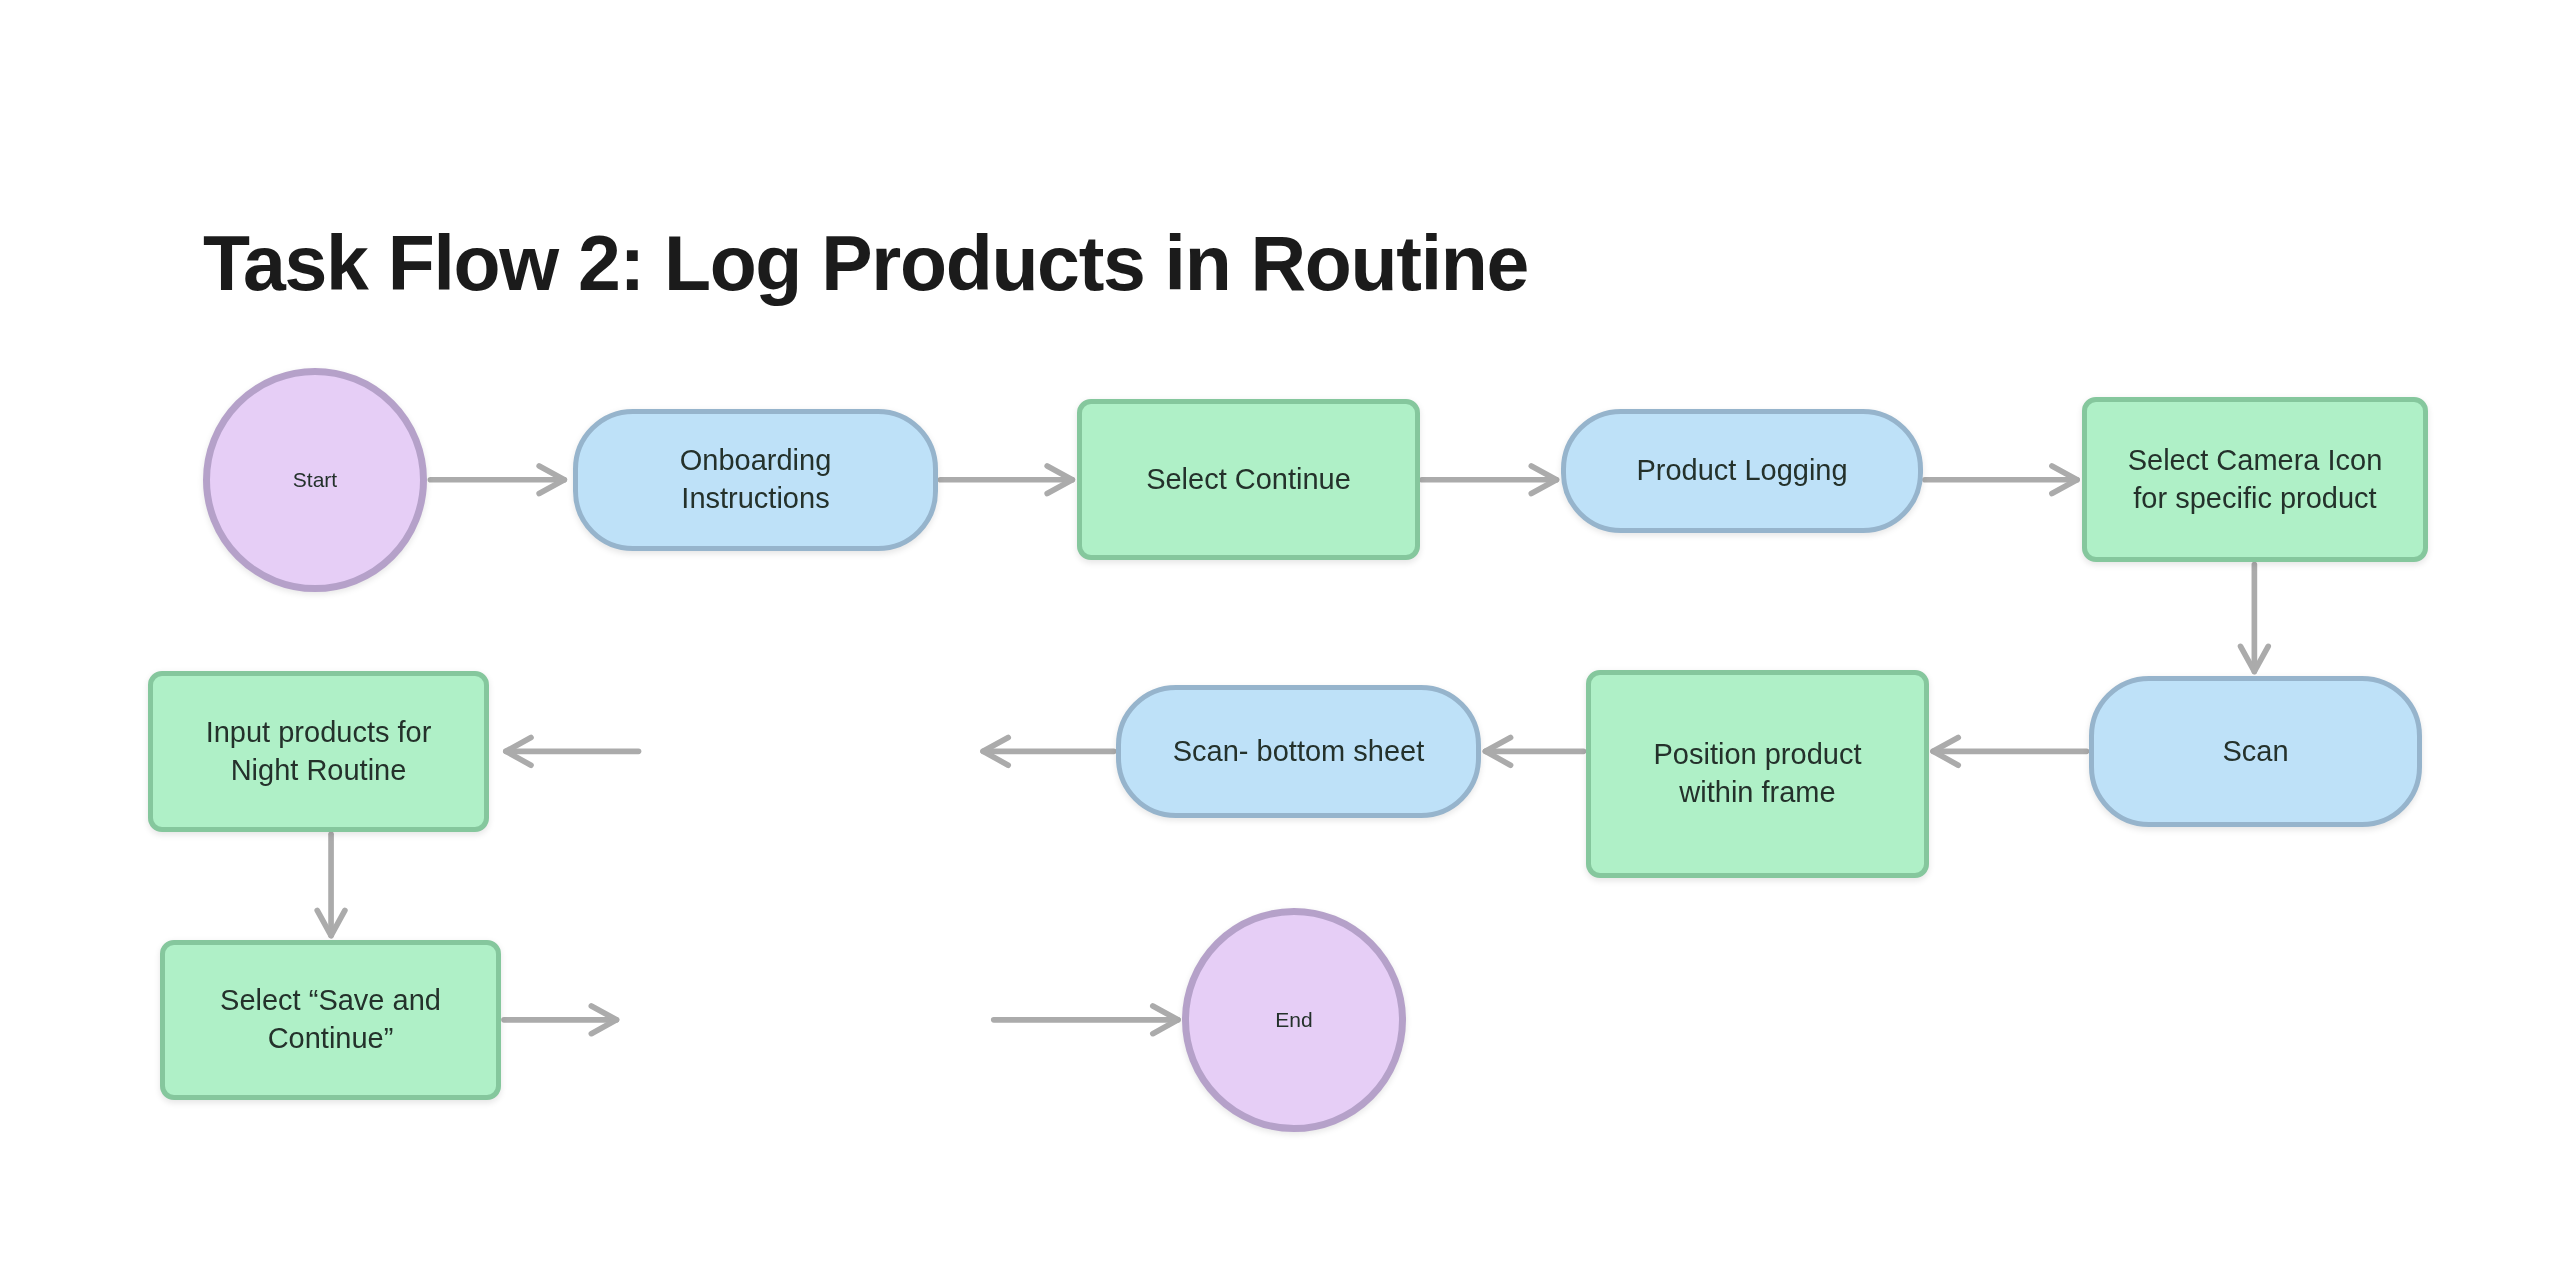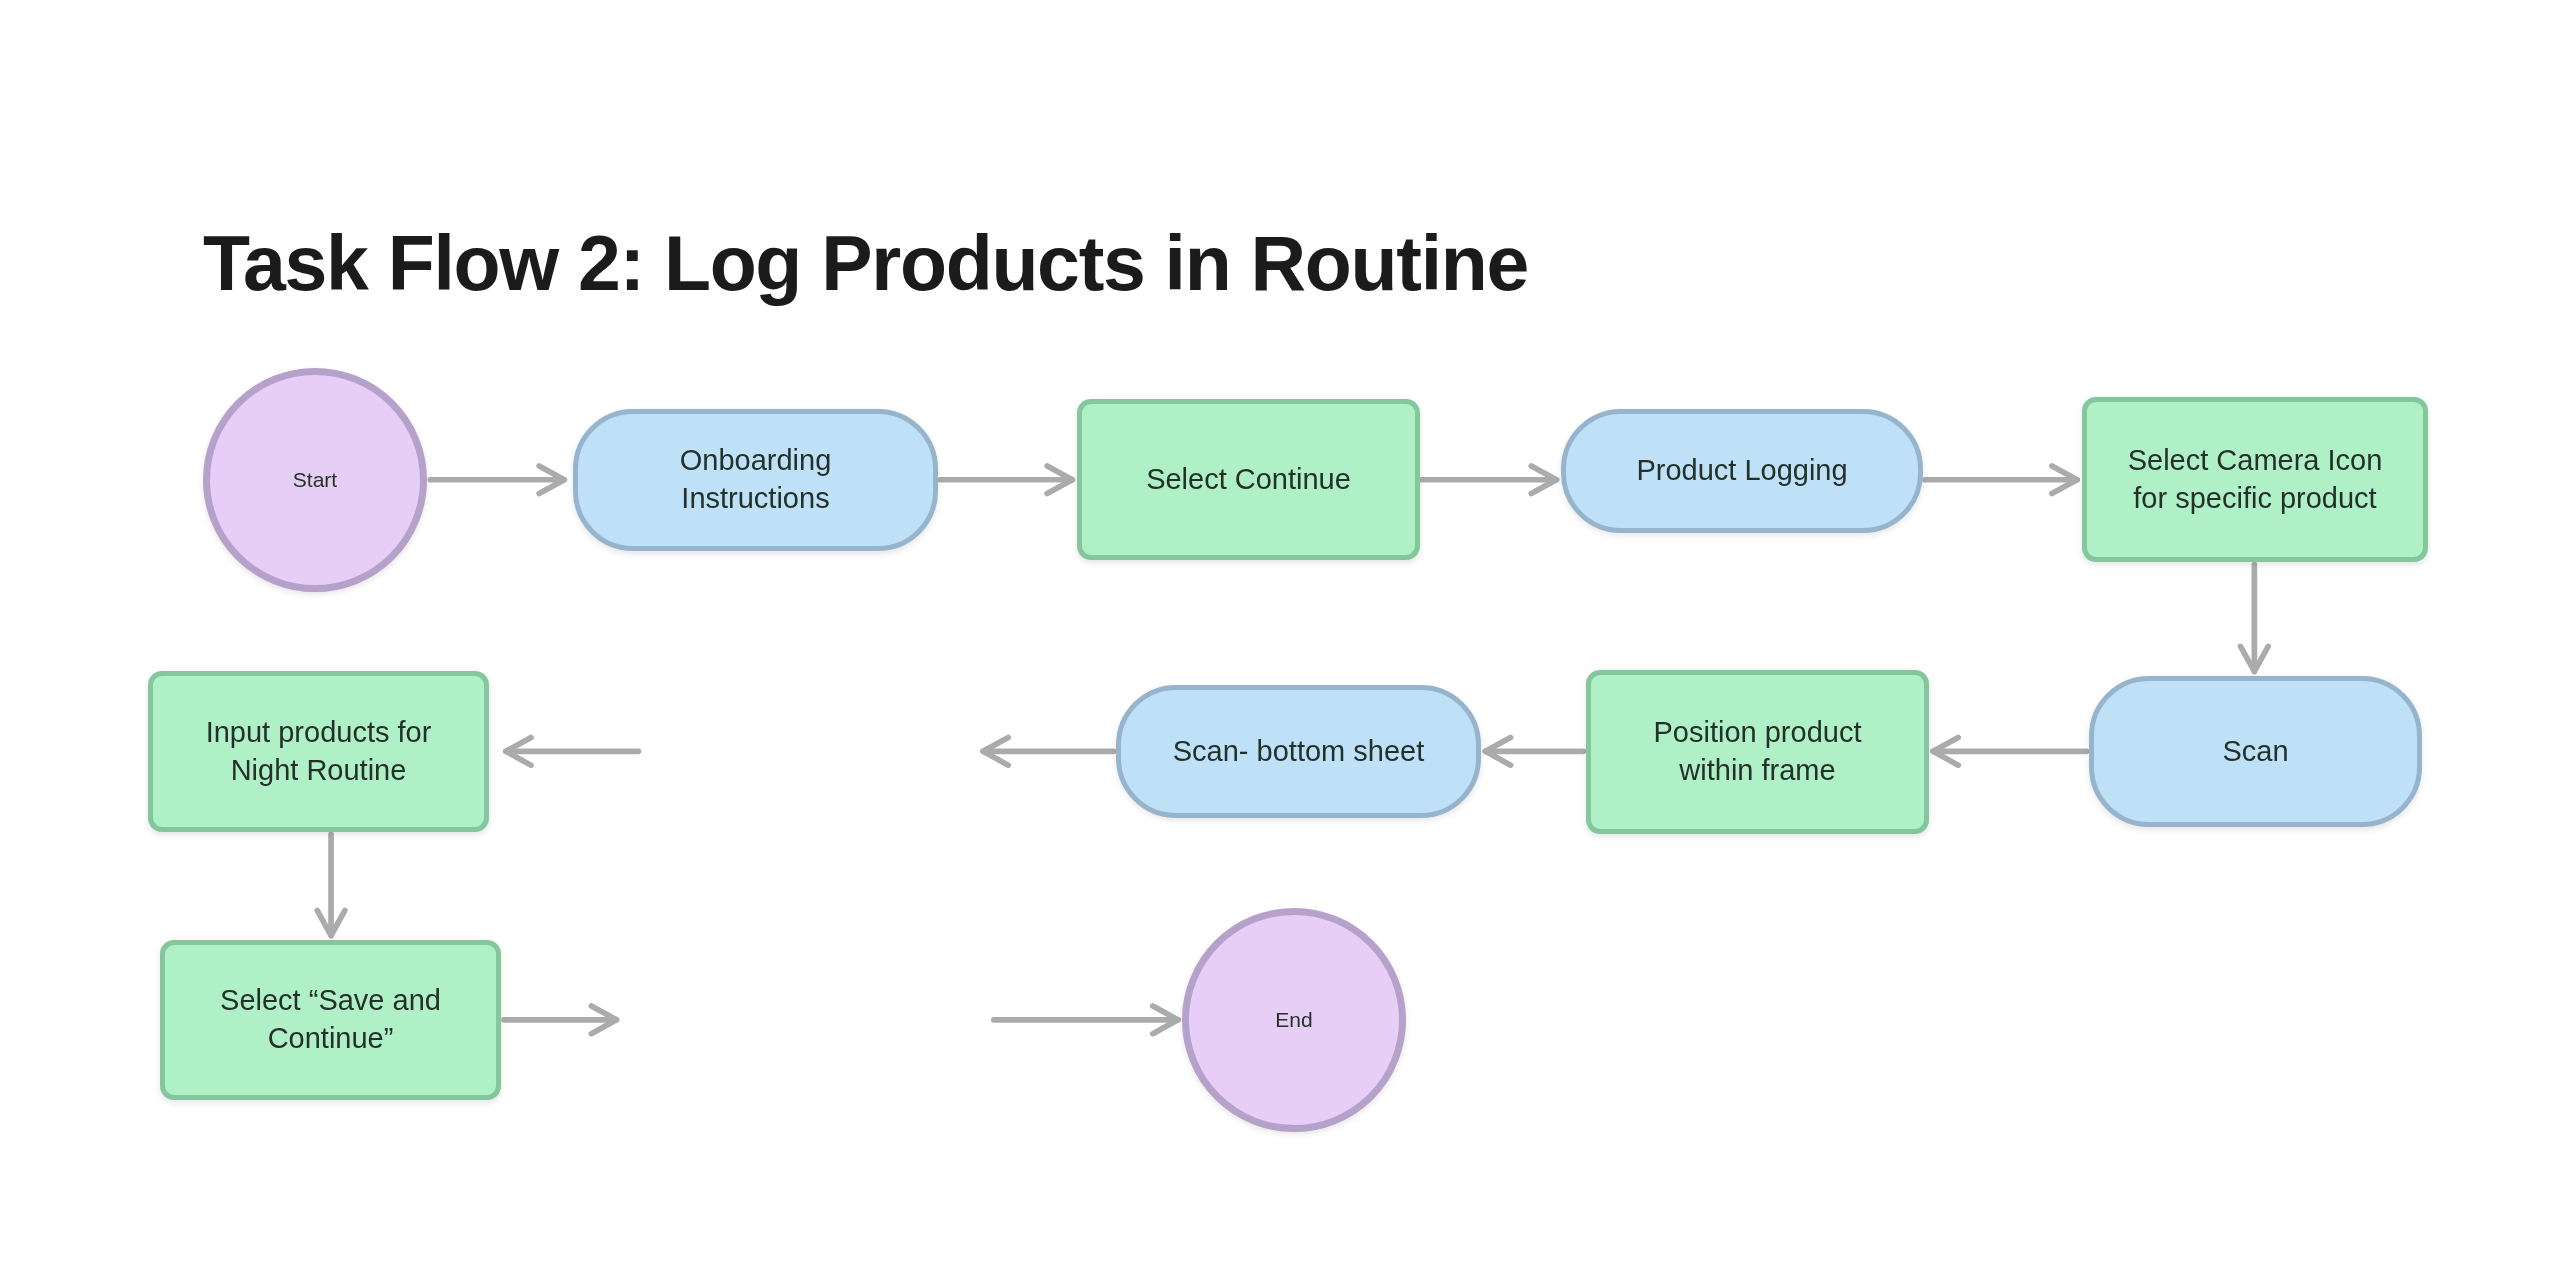--- a/index.html
+++ b/index.html
@@ -111,21 +111,21 @@
   </div>
 
   <div class="node action" style="left:2082px;top:397px;width:346px;height:165px;">
     <span>Select Camera Icon for specific product</span>
   </div>
 
   <div class="node screen" style="left:2089px;top:676px;width:333px;height:151px;">
     <span>Scan</span>
   </div>
 
-  <div class="node action" style="left:1586px;top:670px;width:343px;height:164px;">
+  <div class="node action" style="left:1586px;top:670px;width:343px;height:208px;">
     <span>Position product within frame</span>
   </div>
 
   <div class="node screen" style="left:1116px;top:685px;width:365px;height:133px;">
     <span>Scan- bottom sheet</span>
   </div>
 
 
   <div class="node action" style="left:148px;top:671px;width:341px;height:161px;">
     <span>Input products for Night Routine</span>

